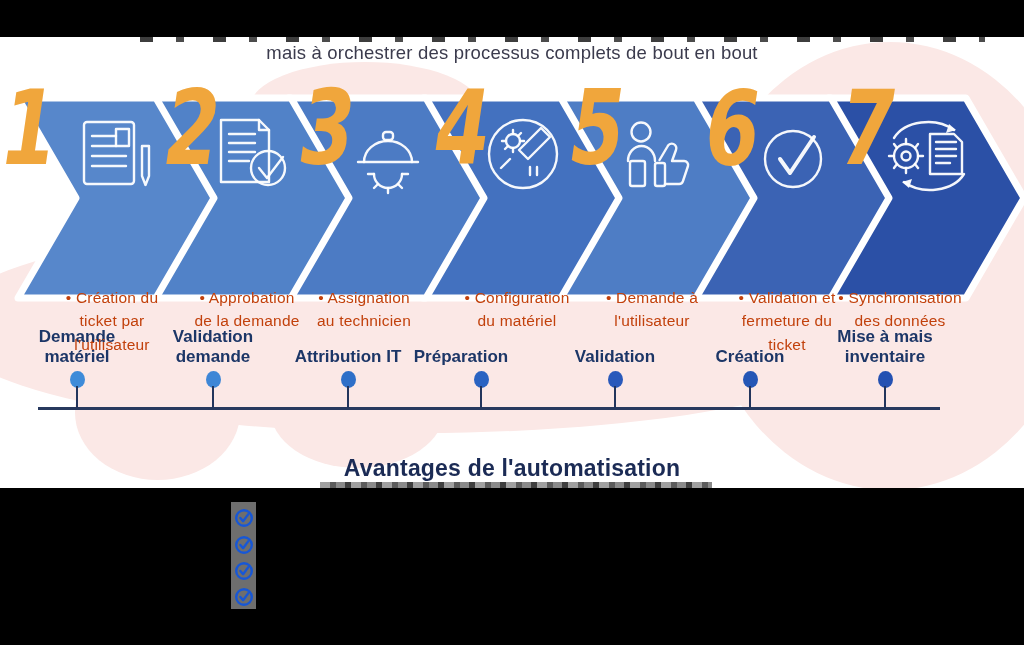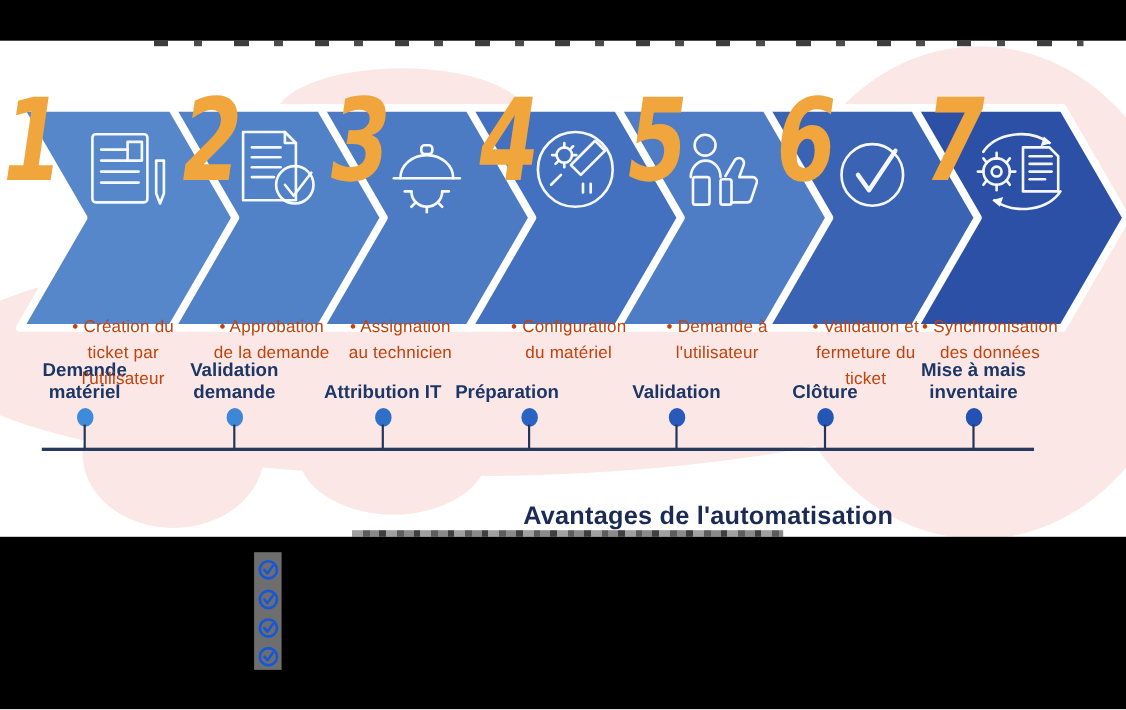--- a/index.html
+++ b/index.html
@@ -15,21 +15,21 @@
   .step-number{position:absolute;top:76px;width:80px;height:104px;line-height:104px;text-align:center;
     font-family:"DejaVu Sans",sans-serif;font-weight:bold;font-style:italic;font-size:104px;
     transform:scaleX(.75);color:#f0a63c;z-index:6;pointer-events:none;}
   .step-label{position:absolute;width:168px;top:286px;text-align:center;white-space:pre-line;
     color:#c2410c;font-size:15.5px;line-height:1.5;letter-spacing:.2px;z-index:5;}
   .tl-line{position:absolute;left:38px;top:407px;width:902px;height:2.5px;background:#27395e;}
   .tl-label{position:absolute;width:160px;height:50px;top:317px;display:flex;align-items:flex-end;justify-content:center;
     text-align:center;font-weight:bold;font-size:17px;line-height:1.18;color:#1c3667;white-space:pre-line;}
   .tl-dot{position:absolute;width:15px;height:17px;border-radius:50%;top:371px;}
   .tl-stem{position:absolute;width:2.4px;height:22px;top:386px;background:#23355c;}
-  .benefits-heading{position:absolute;left:212px;top:455px;width:600px;text-align:right;
+  .benefits-heading{position:absolute;left:212px;top:455px;width:600px;text-align:center;
     font-size:23px;font-weight:bold;color:#1b2b55;letter-spacing:.2px;}
   .redact-strip{position:absolute;left:320px;top:482px;width:392px;height:6px;
     background:repeating-linear-gradient(90deg,#a0a0a0 0 10px,#5c5c5c 10px 16px,#8a8a8a 16px 25px,#3f3f3f 25px 31px);}
   .redact-bottom{position:absolute;left:0;top:488px;width:1024px;height:157px;background:#000;}
   .bullet-col{position:absolute;left:231px;top:502px;width:25px;height:107px;background:#6e6e6e;z-index:2;}
   .bullet-icon{position:absolute;left:233px;width:22px;height:22px;z-index:3;}
 </style>
 </head>
 <body>
 
@@ -37,20 +37,21 @@
 
   <div class="blob" style="left:700px;top:42px;width:380px;height:448px;"></div>
   <div class="blob" style="left:250px;top:62px;width:230px;height:90px;"></div>
   <div class="blob" style="left:-60px;top:218px;width:960px;height:215px;"></div>
   <div class="blob" style="left:75px;top:345px;width:165px;height:135px;"></div>
   <div class="blob" style="left:270px;top:350px;width:175px;height:118px;"></div>
 
   <div class="redact-top"></div>
   <div class="remnants"></div>
 
+  <div class="subtitle">mais à orchestrer des processus complets de bout en bout</div>
 
   <svg class="chev-svg" id="chevSvg" viewBox="0 0 1024 230">
       <path d="M828,12 L966,12 L1024,112 L966,212 L828,212 L886,112 Z" fill="#2b50a6" stroke="#ffffff" stroke-width="7" stroke-linejoin="round"></path>
       <path d="M693,12 L831,12 L889,112 L831,212 L693,212 L751,112 Z" fill="#3b63b4" stroke="#ffffff" stroke-width="7" stroke-linejoin="round"></path>
       <path d="M558,12 L696,12 L754,112 L696,212 L558,212 L616,112 Z" fill="#4e7dc5" stroke="#ffffff" stroke-width="7" stroke-linejoin="round"></path>
       <path d="M423,12 L561,12 L619,112 L561,212 L423,212 L481,112 Z" fill="#4371bf" stroke="#ffffff" stroke-width="7" stroke-linejoin="round"></path>
       <path d="M288,12 L426,12 L484,112 L426,212 L288,212 L346,112 Z" fill="#4c7bc4" stroke="#ffffff" stroke-width="7" stroke-linejoin="round"></path>
       <path d="M153,12 L291,12 L349,112 L291,212 L153,212 L211,112 Z" fill="#5182c8" stroke="#ffffff" stroke-width="7" stroke-linejoin="round"></path>
       <path d="M18,12 L156,12 L214,112 L156,212 L18,212 L76,112 Z" fill="#5787cb" stroke="#ffffff" stroke-width="7" stroke-linejoin="round"></path>
       <g transform="translate(118,68)" fill="none" stroke="rgba(255,255,255,.95)" stroke-width="2.4" stroke-linecap="round" stroke-linejoin="round">
@@ -170,21 +171,21 @@
       <div class="tl-stem" style="left: 211.8px;"></div>
       <div class="tl-label" style="left: 268px;">Attribution IT</div>
       <div class="tl-dot" style="left: 340.5px; background: rgb(46, 111, 200);"></div>
       <div class="tl-stem" style="left: 346.8px;"></div>
       <div class="tl-label" style="left: 381px;">Préparation</div>
       <div class="tl-dot" style="left: 473.5px; background: rgb(42, 99, 194);"></div>
       <div class="tl-stem" style="left: 479.8px;"></div>
       <div class="tl-label" style="left: 535px;">Validation</div>
       <div class="tl-dot" style="left: 607.5px; background: rgb(41, 89, 187);"></div>
       <div class="tl-stem" style="left: 613.8px;"></div>
-      <div class="tl-label" style="left: 670px;">Clôture</div>
+      <div class="tl-label" style="left: 670px;">Création</div>
       <div class="tl-dot" style="left: 742.5px; background: rgb(36, 86, 182);"></div>
       <div class="tl-stem" style="left: 748.8px;"></div>
       <div class="tl-label" style="left: 805px;">Mise à mais
 inventaire</div>
       <div class="tl-dot" style="left: 877.5px; background: rgb(36, 81, 178);"></div>
       <div class="tl-stem" style="left: 883.8px;"></div>
     </div>
 
   <div class="benefits-heading">Avantages de l'automatisation</div>
   <div class="redact-strip"></div>

